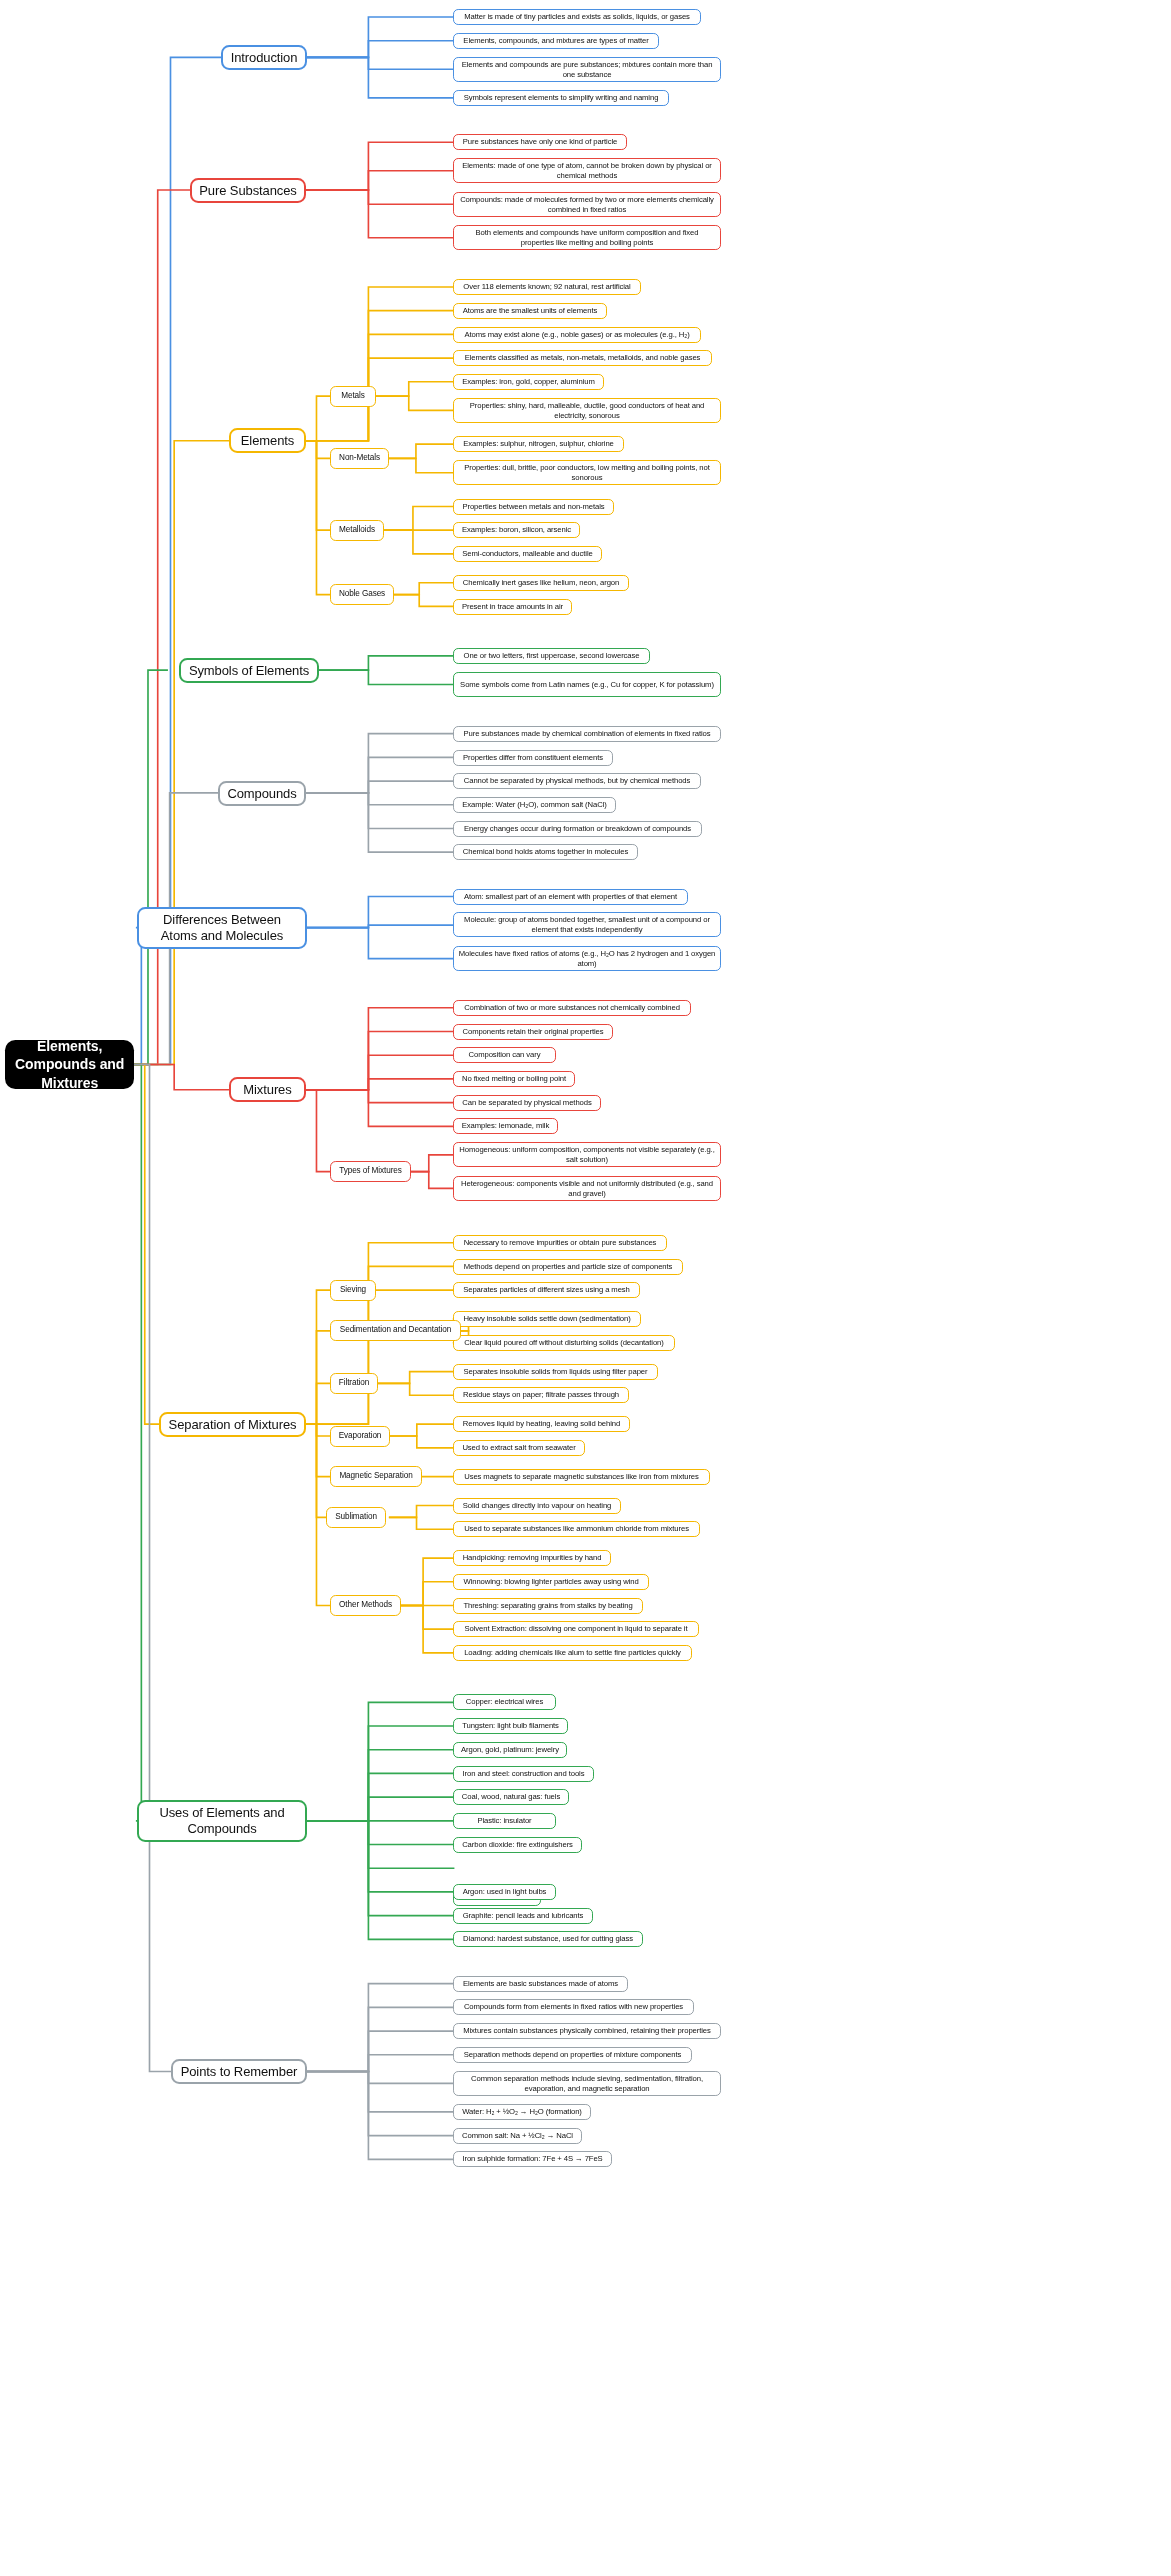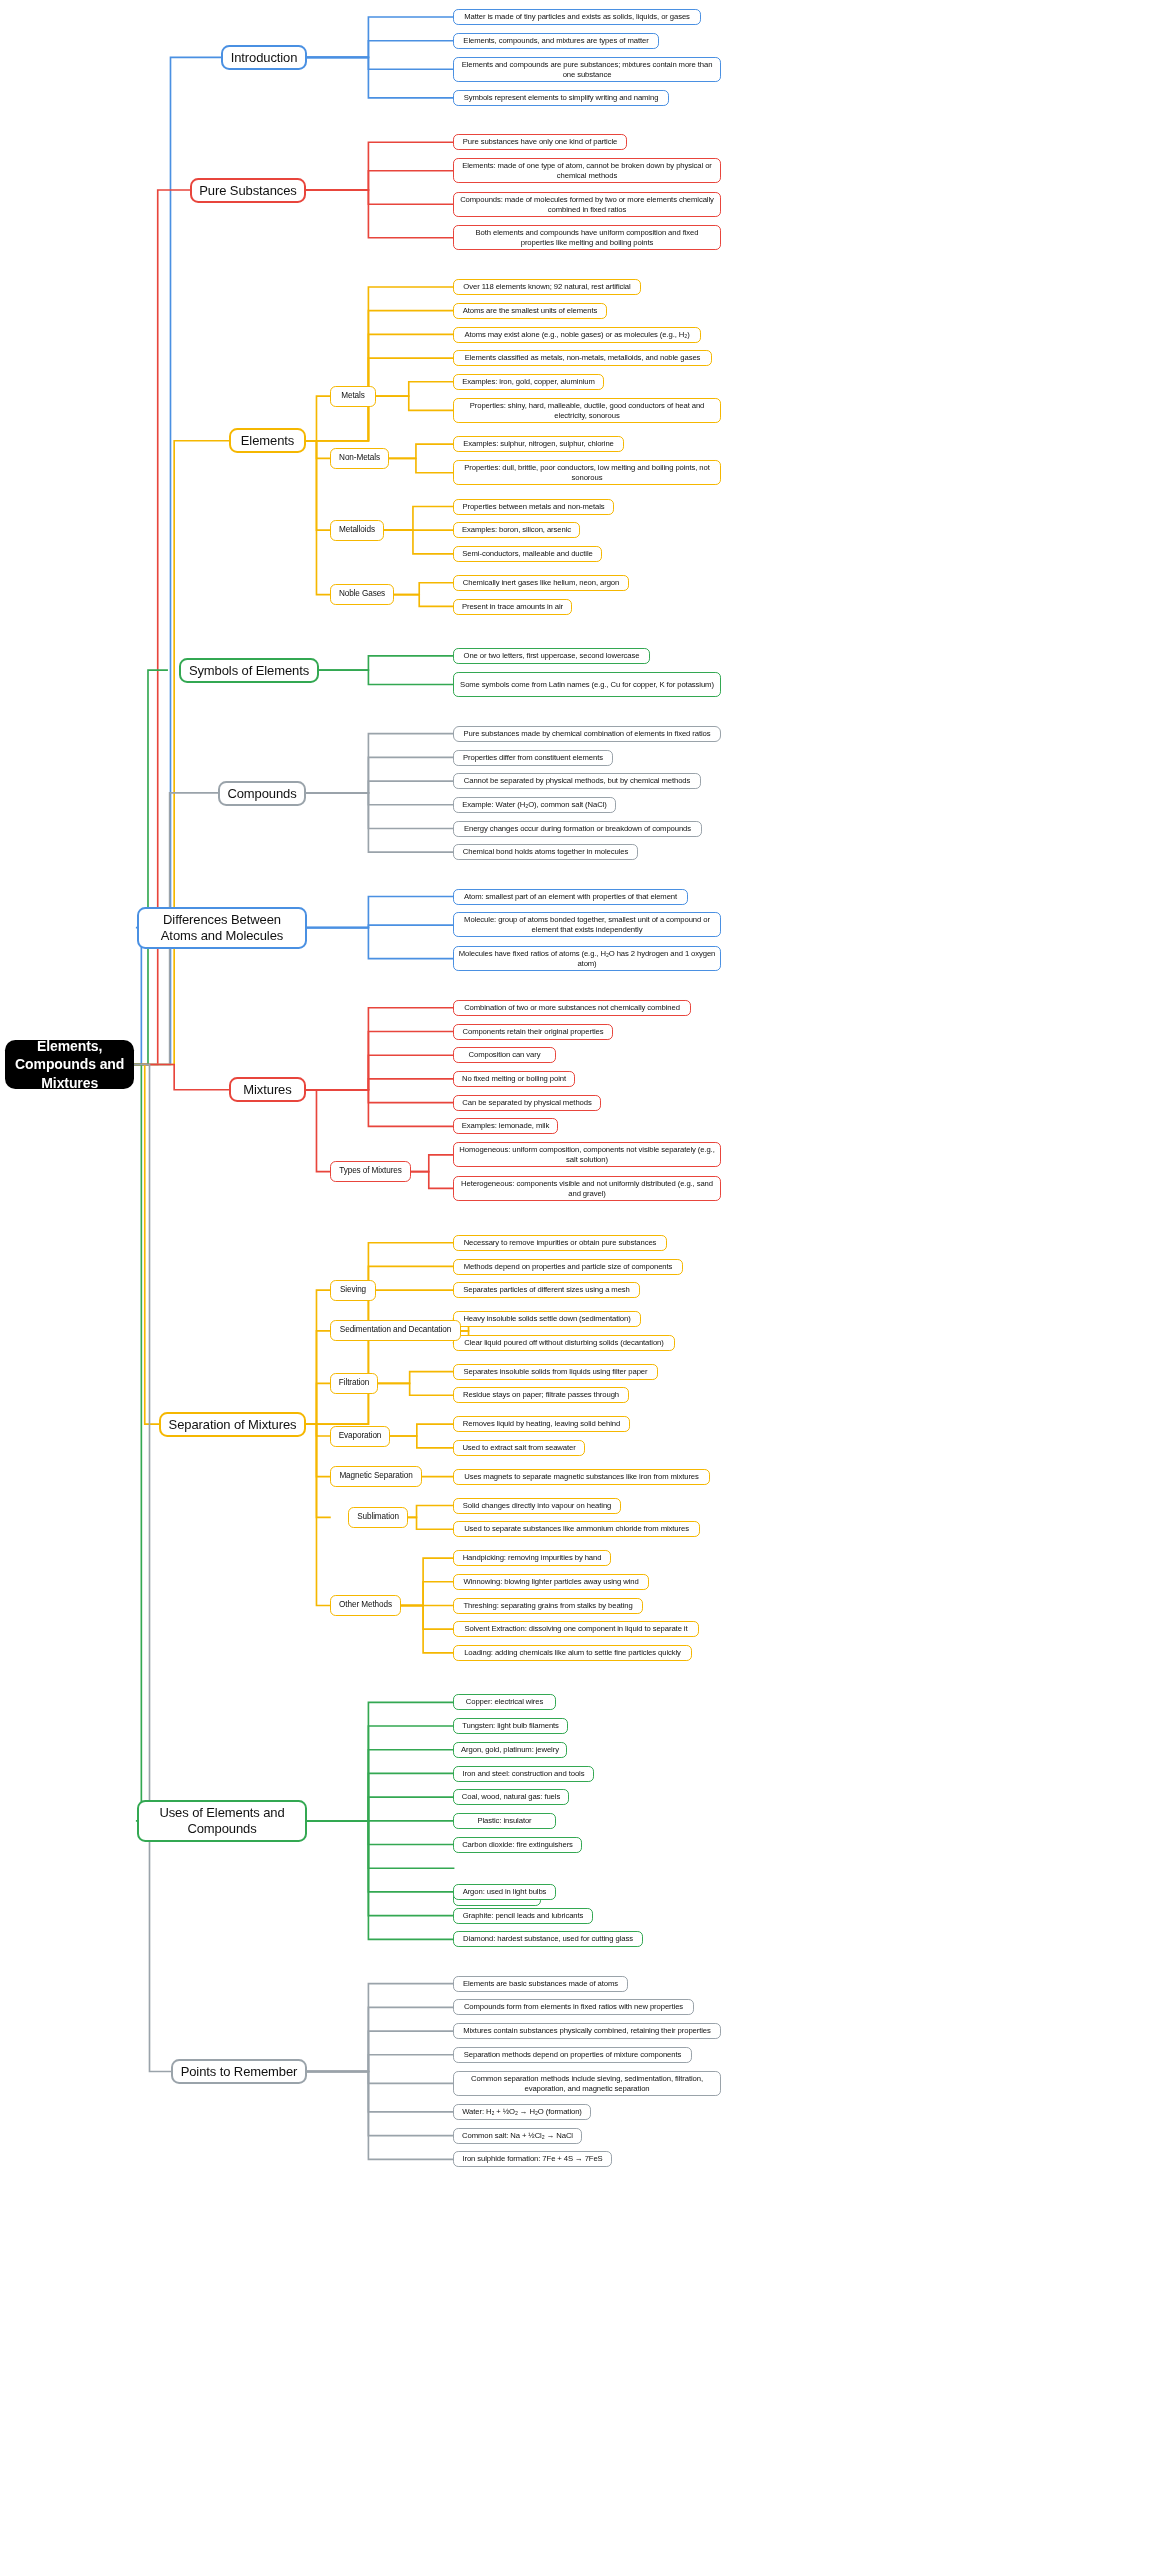--- a/index.html
+++ b/index.html
@@ -270,21 +270,21 @@
     </div>
     <div class="node leaf c-green" style="left: 453px; top: 648px; width: 197px; height: 15.5px;">
       <span>One or two letters, first uppercase, second lowercase</span>
     </div>
     <div class="node leaf c-green" style="left: 453px; top: 672px; width: 268px; height: 25px;">
       <span>Some symbols come from Latin names (e.g., Cu for copper, K for potassium)</span>
     </div>
     <div class="node l1 c-green" style="left: 167px; top: 658px; width: 140px; height: 25px; margin-left: 12px;">
       <span>Symbols of Elements</span>
     </div>
-    <div class="node leaf c-gray" style="left: 453px; top: 726px; width: 268px; height: 15.5px; border-radius: 6px;">
+    <div class="node leaf c-gray" style="left: 453px; top: 726px; width: 268px; height: 15.5px;">
       <span>Pure substances made by chemical combination of elements in fixed ratios</span>
     </div>
     <div class="node leaf c-gray" style="left: 453px; top: 750px; width: 160px; height: 15.5px;">
       <span>Properties differ from constituent elements</span>
     </div>
     <div class="node leaf c-gray" style="left: 453px; top: 773px; width: 248px; height: 15.5px;">
       <span>Cannot be separated by physical methods, but by chemical methods</span>
     </div>
     <div class="node leaf c-gray" style="left: 453px; top: 797px; width: 163px; height: 15.5px;">
       <span>Example: Water (H₂O), common salt (NaCl)</span>
@@ -384,21 +384,21 @@
     </div>
     <div class="node l2g c-amber" style="left: 330px; top: 1466px; width: 92px; height: 20.6px;">
       <span>Magnetic Separation</span>
     </div>
     <div class="node leaf c-amber" style="left: 453px; top: 1498px; width: 168px; height: 15.5px;">
       <span>Solid changes directly into vapour on heating</span>
     </div>
     <div class="node leaf c-amber" style="left: 453px; top: 1521px; width: 247px; height: 15.5px;">
       <span>Used to separate substances like ammonium chloride from mixtures</span>
     </div>
-    <div class="node l2g c-amber" style="left: 348px; top: 1507px; width: 60px; height: 20.6px;">
+    <div class="node l2g c-amber" style="left: 326px; top: 1507px; width: 60px; height: 20.6px;">
       <span>Sublimation</span>
     </div>
     <div class="node leaf c-amber" style="left: 453px; top: 1550px; width: 158px; height: 15.5px;">
       <span>Handpicking: removing impurities by hand</span>
     </div>
     <div class="node leaf c-amber" style="left: 453px; top: 1574px; width: 196px; height: 15.5px;">
       <span>Winnowing: blowing lighter particles away using wind</span>
     </div>
     <div class="node leaf c-amber" style="left: 453px; top: 1598px; width: 190px; height: 15.5px;">
       <span>Threshing: separating grains from stalks by beating</span>

